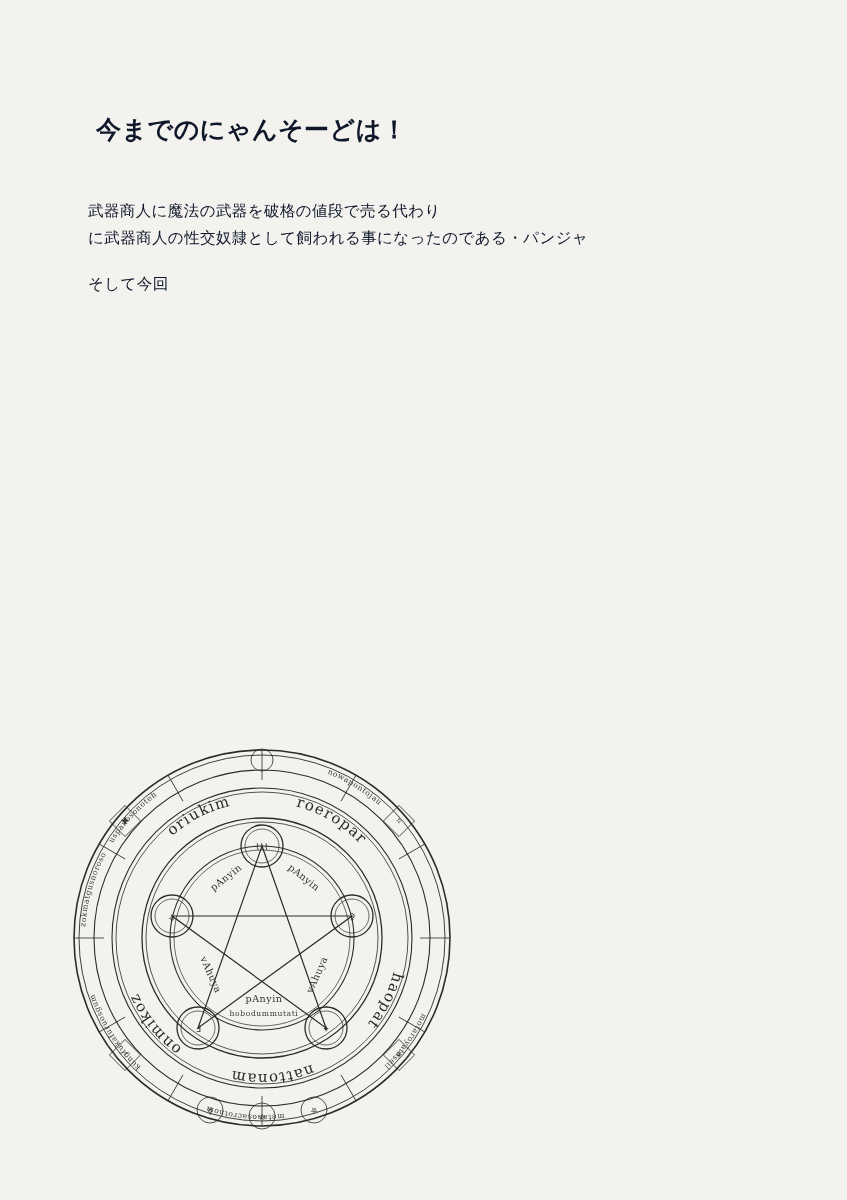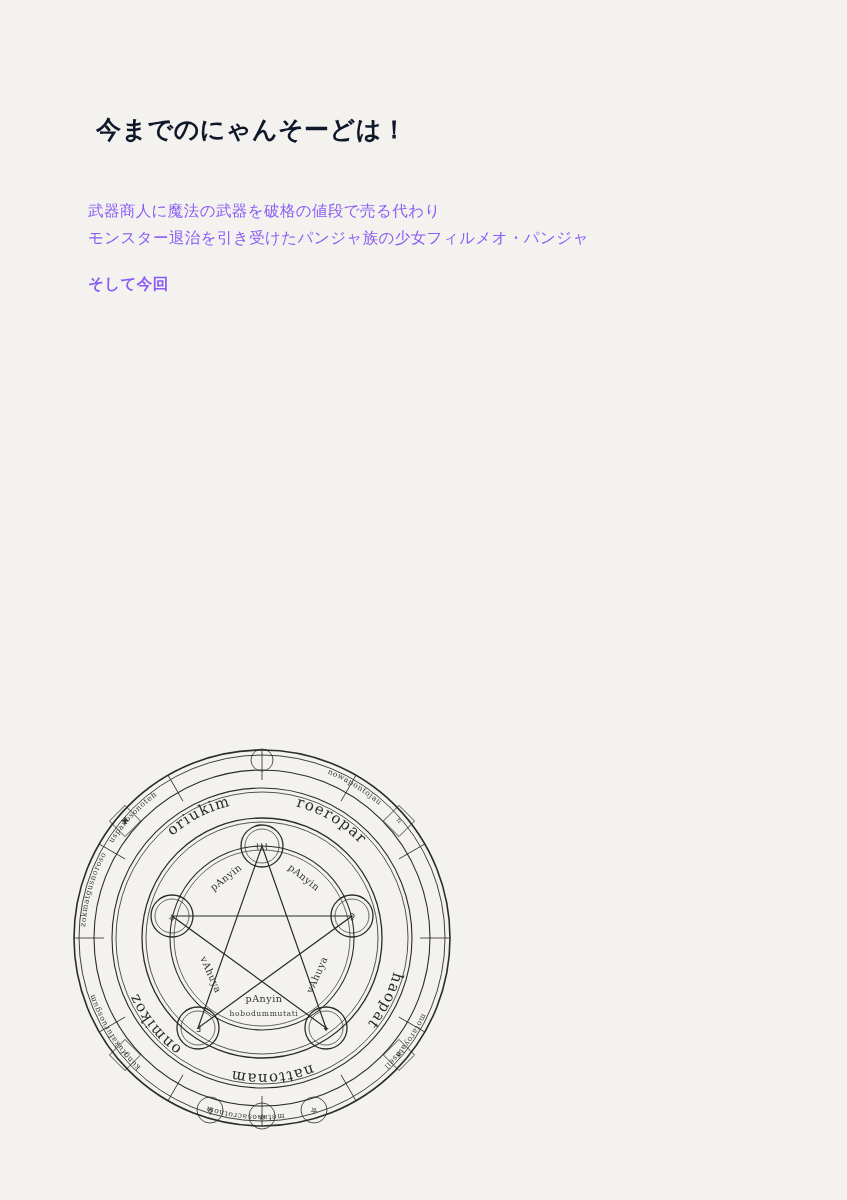--- a/index.html
+++ b/index.html
@@ -27,32 +27,31 @@
     font-weight: bold;
     letter-spacing: 0.5px;
     color: #0f172a;
     font-family: "DejaVu Sans", "Liberation Sans", sans-serif;
   }
   .body-text {
     position: absolute;
     left: 88px;
     top: 198px;
     width: 700px;
-    color: #8b5cf6;
+    color: #0f172a;
     font-size: 15.5px;
     line-height: 27px;
     letter-spacing: 0.4px;
     font-family: "DejaVu Sans", "Liberation Sans", sans-serif;
   }
   .para {
     margin: 0 0 19px 0;
   }
   .para:last-child {
     margin-bottom: 0;
-    font-weight: bold;
   }
   .para .line {
     display: block;
     white-space: nowrap;
   }
 
   
   .seal-wrap {
     position: absolute;
     left: 52px;
@@ -97,21 +96,21 @@
 <body>
 
 <div class="page" style="background: rgb(243, 242, 238);">
 
   <h1 class="page-title">今までのにゃんそーどは！</h1>
 
   <div class="body-text">
 
     <p class="para">
       <span class="line">武器商人に魔法の武器を破格の値段で売る代わり</span>
-      <span class="line">モンスター退治を引き受けたパンジャ族の少女フィルメオ・パンジャ</span>
+      <span class="line">に武器商人の性交奴隷として飼われる事になったのである・パンジャ</span>
     </p>
 
 
     <p class="para">
     </p>
 
 
     <p class="para">
       <span class="line">そして今回</span>
     </p>

